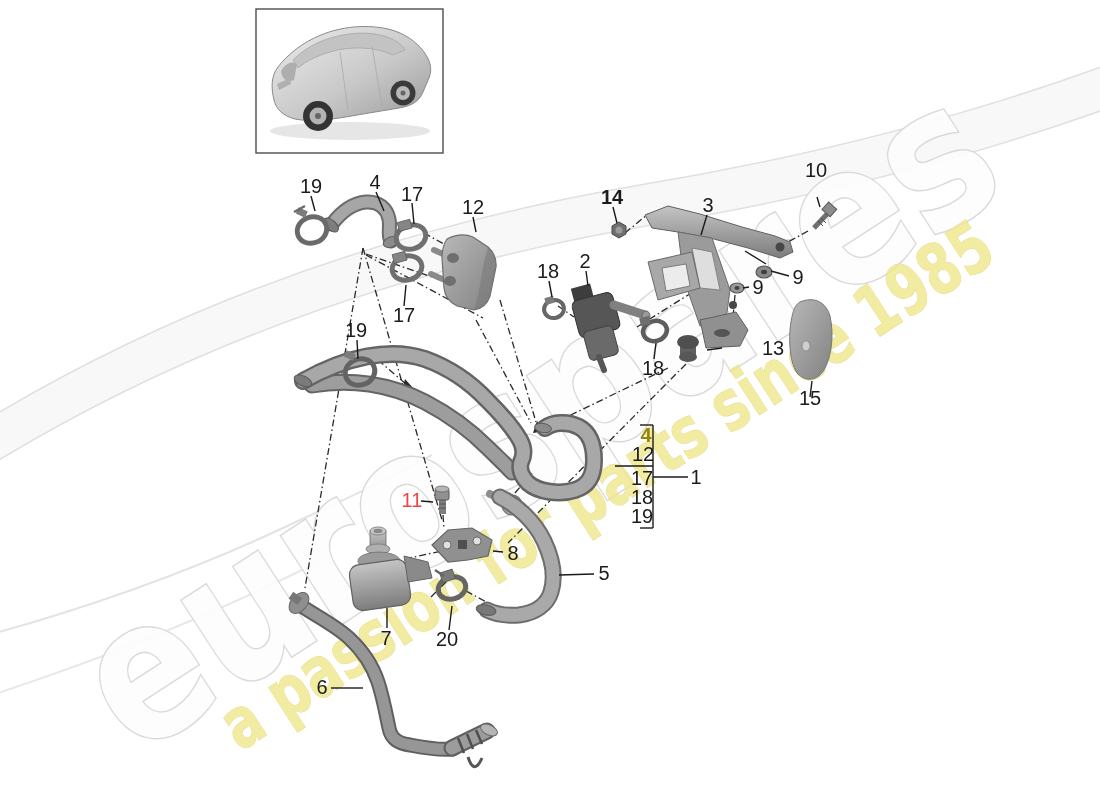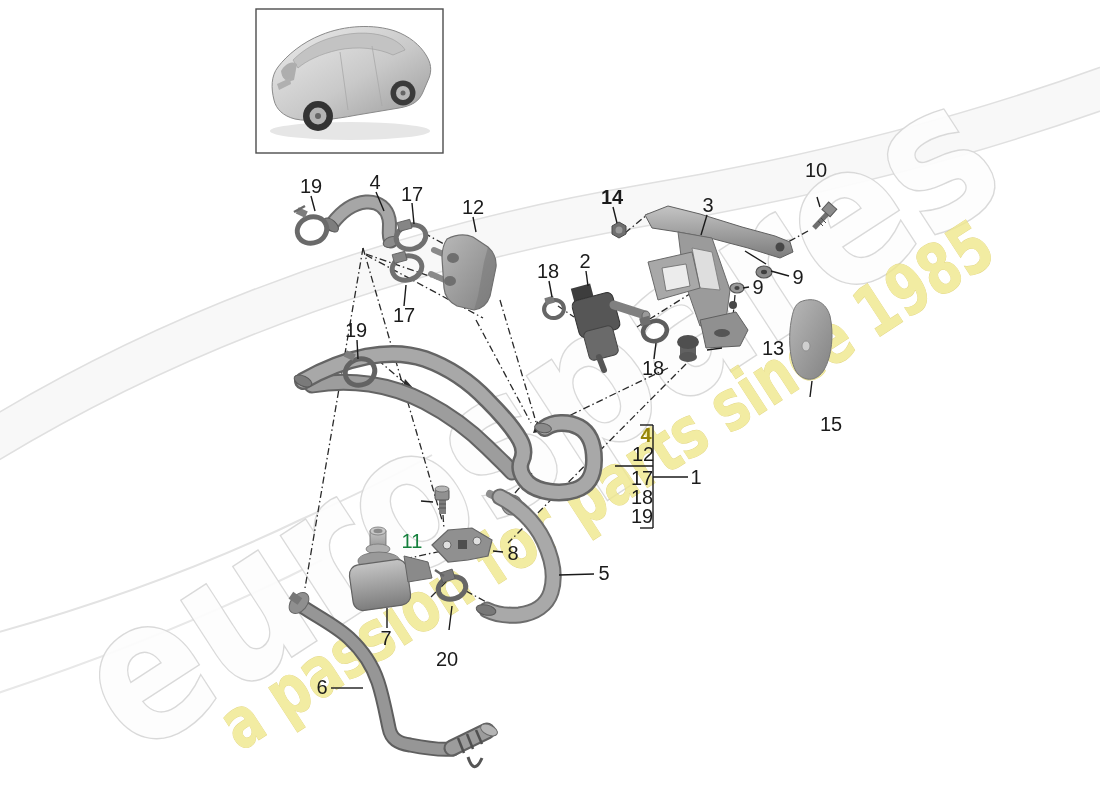--- a/index.html
+++ b/index.html
@@ -313,28 +313,28 @@
     <div class="part-label" style="left: 473px; top: 207px; color: rgb(27, 27, 27);">12</div>
     <div class="part-label" style="left: 612px; top: 197px; color: rgb(27, 27, 27); font-weight: bold;">14</div>
     <div class="part-label" style="left: 708px; top: 205px; color: rgb(27, 27, 27);">3</div>
     <div class="part-label" style="left: 816px; top: 170px; color: rgb(27, 27, 27);">10</div>
     <div class="part-label" style="left: 548px; top: 271px; color: rgb(27, 27, 27);">18</div>
     <div class="part-label" style="left: 585px; top: 261px; color: rgb(27, 27, 27);">2</div>
     <div class="part-label" style="left: 798px; top: 277px; color: rgb(27, 27, 27);">9</div>
     <div class="part-label" style="left: 758px; top: 287px; color: rgb(27, 27, 27);">9</div>
     <div class="part-label" style="left: 731px; top: 348px; color: rgb(27, 27, 27); margin-left: 42px;">13</div>
     <div class="part-label" style="left: 653px; top: 368px; color: rgb(27, 27, 27);">18</div>
-    <div class="part-label" style="left: 810px; top: 424px; color: rgb(27, 27, 27); margin-left: 21px;">15</div>
+    <div class="part-label" style="left: 810px; top: 398px; color: rgb(27, 27, 27);">15</div>
     <div class="part-label" style="left: 356px; top: 330px; color: rgb(27, 27, 27);">19</div>
     <div class="part-label" style="left: 404px; top: 315px; color: rgb(27, 27, 27);">17</div>
-    <div class="part-label" style="left: 412px; top: 500px; color: #15803d; margin-top: 41px;">11</div>
+    <div class="part-label" style="left: 412px; top: 500px; color: #ef4444;">11</div>
     <div class="part-label" style="left: 513px; top: 553px; color: rgb(27, 27, 27);">8</div>
     <div class="part-label" style="left: 604px; top: 573px; color: rgb(27, 27, 27);">5</div>
     <div class="part-label" style="left: 386px; top: 638px; color: rgb(27, 27, 27);">7</div>
-    <div class="part-label" style="left: 447px; top: 659px; color: rgb(27, 27, 27);">20</div>
+    <div class="part-label" style="left: 447px; top: 639px; color: rgb(27, 27, 27);">20</div>
     <div class="part-label" style="left: 322px; top: 687px; color: rgb(27, 27, 27);">6</div>
     <div class="part-label" style="left: 696px; top: 477px; color: rgb(27, 27, 27);">1</div>
     <div class="part-label highlight" style="left: 646px; top: 435px; color: rgb(151, 133, 10);">4</div>
     <div class="part-label" style="left: 643px; top: 454px; color: rgb(27, 27, 27);">12</div>
     <div class="part-label" style="left: 642px; top: 478px; color: rgb(27, 27, 27);">17</div>
     <div class="part-label" style="left: 642px; top: 497px; color: rgb(27, 27, 27);">18</div>
     <div class="part-label" style="left: 642px; top: 516px; color: rgb(27, 27, 27);">19</div>
   </div>
 
 </body></html>

